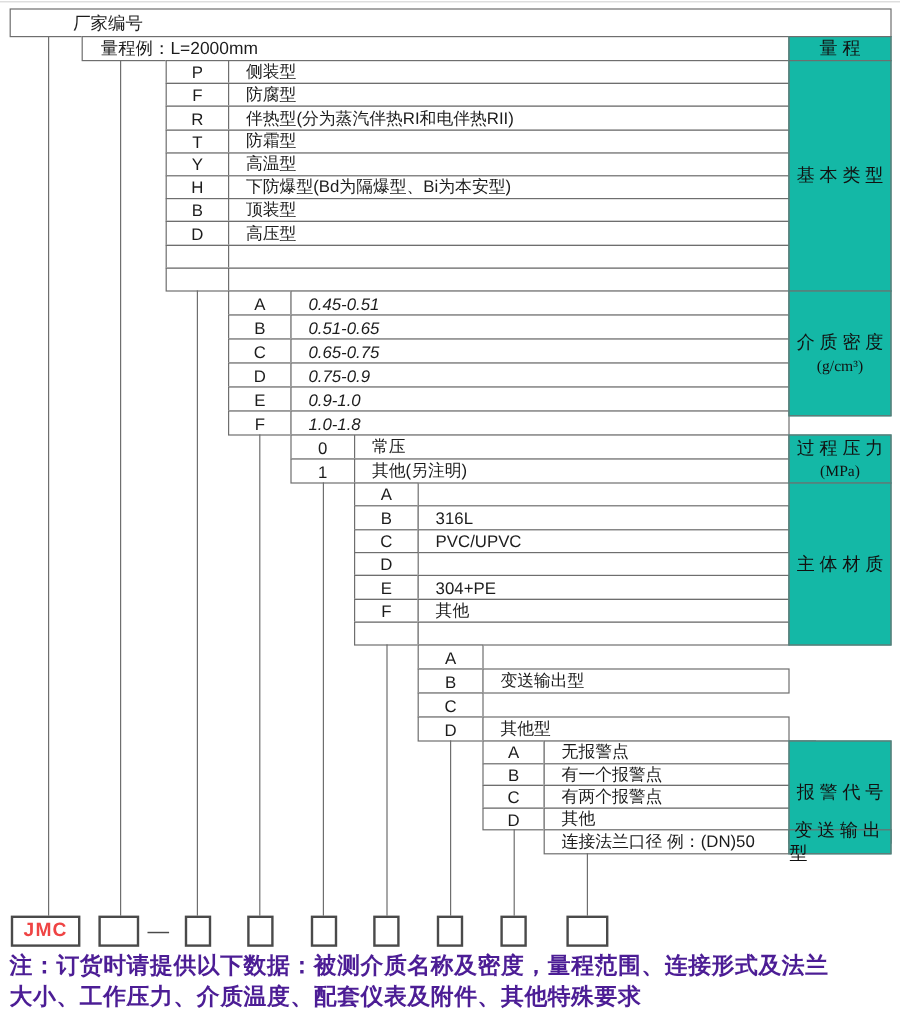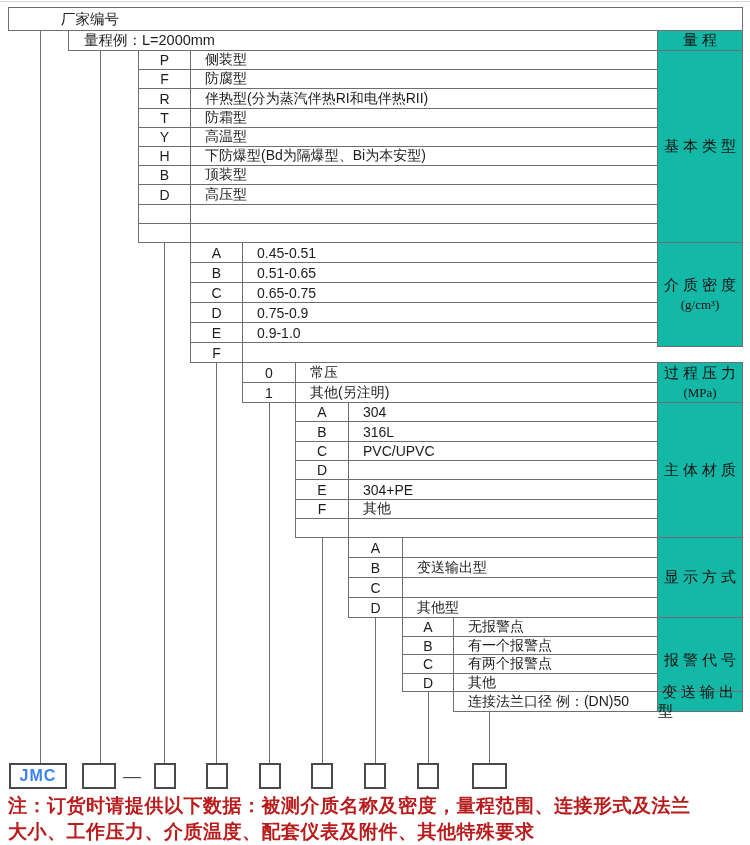--- a/index.html
+++ b/index.html
@@ -10,41 +10,41 @@
   .fbox{left:8px;top:7px;width:735px;height:24px;display:flex;align-items:center;
         padding-left:52px;font-size:14.5px;}
   .rbox{left:68px;top:30px;width:590px;height:21px;display:flex;align-items:center;
         padding-left:15px;font-size:14.5px;}
   .trow{position:absolute;left:0;width:750px;}
   .code,.desc{position:absolute;top:0;height:100%;box-sizing:border-box;
         border:1px solid #6e6e6e;background:#fff;font-size:14px;}
   .code{display:flex;align-items:center;justify-content:center;}
   .desc{display:flex;align-items:center;padding-left:14px;}
   .basic    .code{left:138px;width:53px;}  .basic    .desc{left:190px;width:468px;}
-  .density  .code{left:190px;width:53px;}  .density  .desc{left:242px;width:416px;}
+  .density  .code{left:190px;width:53px;}  .density  .desc{left:242px;width:416px;font-style:italic;}
   .pressure .code{left:242px;width:54px;}  .pressure .desc{left:295px;width:363px;}
   .material .code{left:295px;width:54px;}  .material .desc{left:348px;width:310px;}
   .displaym .code{left:348px;width:55px;}  .displaym .desc{left:402px;width:256px;}
   .alarm    .code{left:402px;width:52px;}  .alarm    .desc{left:453px;width:227px;}
   .flangerow{left:453px;top:691px;width:205px;height:21px;display:flex;align-items:center;
         padding-left:14px;font-size:14px;}
   .labelcell{position:absolute;left:657px;width:86px;box-sizing:border-box;
         border:1px solid #6e6e6e;background:#14b8a6;display:flex;flex-direction:column;
         align-items:center;justify-content:center;
         font-family:"Liberation Serif","DejaVu Serif",serif;font-size:15px;color:#111;}
   .labelcell .lab{letter-spacing:4px;text-indent:4px;}
   .labelcell .unit{font-size:13px;letter-spacing:0;margin-top:2px;}
   .vline{position:absolute;width:1px;background:#6e6e6e;}
   .bbox{position:absolute;top:763px;height:26px;box-sizing:border-box;
         border:2px solid #4a4a4a;background:#fff;}
   .jmc{display:flex;align-items:center;justify-content:center;
-        font-weight:bold;font-size:16px;letter-spacing:1px;color:#3b82f6;}
+        font-weight:bold;font-size:16px;letter-spacing:1px;color:#ef4444;}
   .dash{position:absolute;top:763px;height:26px;display:flex;align-items:center;
         justify-content:center;font-size:18px;color:#4a4a4a;}
-  .note{position:absolute;left:8px;top:793px;width:740px;color:#b91c1c;
+  .note{position:absolute;left:8px;top:793px;width:740px;color:#4c1d95;
         font-weight:bold;font-size:19px;line-height:26px;letter-spacing:0.5px;}
 </style>
 </head>
 <body>
 
 <div class="page">
   <div class="topline"></div>
 
   <div class="cell fbox">
     <span>厂家编号</span>
@@ -109,34 +109,34 @@
   <div class="trow density" style="top:302px;height:21px">
     <div class="code">D</div>
     <div class="desc">0.75-0.9</div>
   </div>
   <div class="trow density" style="top:322px;height:21px">
     <div class="code">E</div>
     <div class="desc">0.9-1.0</div>
   </div>
   <div class="trow density" style="top:342px;height:21px">
     <div class="code">F</div>
+    <div class="desc">1.0-1.8</div>
   </div>
 
   <div class="trow pressure" style="top:362px;height:21px">
     <div class="code">0</div>
     <div class="desc">常压</div>
   </div>
   <div class="trow pressure" style="top:382px;height:21px">
     <div class="code">1</div>
     <div class="desc">其他(另注明)</div>
   </div>
 
   <div class="trow material" style="top:402px;height:20px">
     <div class="code">A</div>
-    <div class="desc">304</div>
   </div>
   <div class="trow material" style="top:421px;height:21px">
     <div class="code">B</div>
     <div class="desc">316L</div>
   </div>
   <div class="trow material" style="top:441px;height:20px">
     <div class="code">C</div>
     <div class="desc">PVC/UPVC</div>
   </div>
   <div class="trow material" style="top:460px;height:20px">
@@ -200,23 +200,20 @@
   <div class="labelcell" style="top:242px;height:105px">
     <span class="lab">介质密度</span>
     <span class="unit">(g/cm³)</span>
   </div>
   <div class="labelcell" style="top:362px;height:41px">
     <span class="lab">过程压力</span>
     <span class="unit">(MPa)</span>
   </div>
   <div class="labelcell" style="top:402px;height:136px">
     <span class="lab">主体材质</span>
-  </div>
-  <div class="labelcell" style="top:537px;height:81px">
-    <span class="lab">显示方式</span>
   </div>
   <div class="labelcell" style="top:617px;height:86px">
     <span class="lab">报警代号</span>
   </div>
   <div class="labelcell" style="top:691px;height:21px">
     <span class="lab">变送输出型</span>
   </div>
 
   <div class="vline" style="left:40px;top:30px;height:734px"></div>
   <div class="vline" style="left:100px;top:50px;height:714px"></div>

